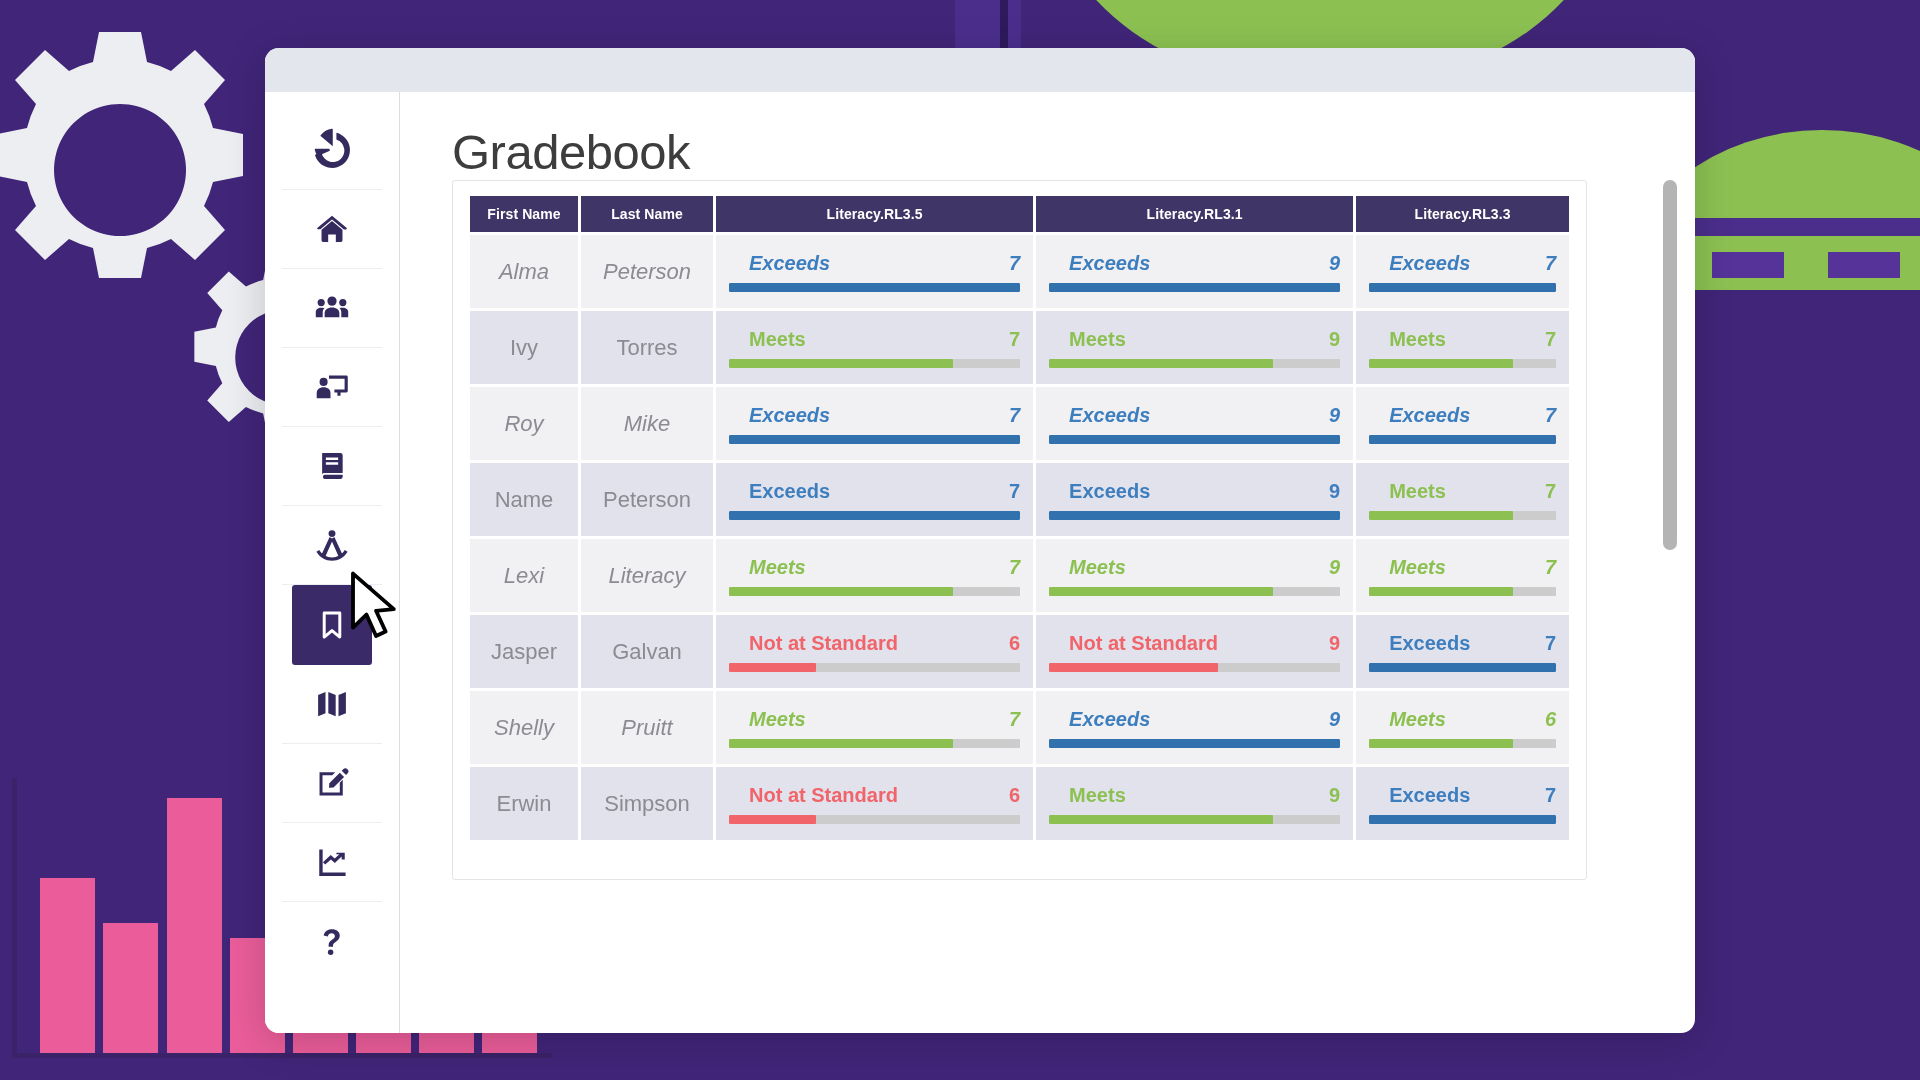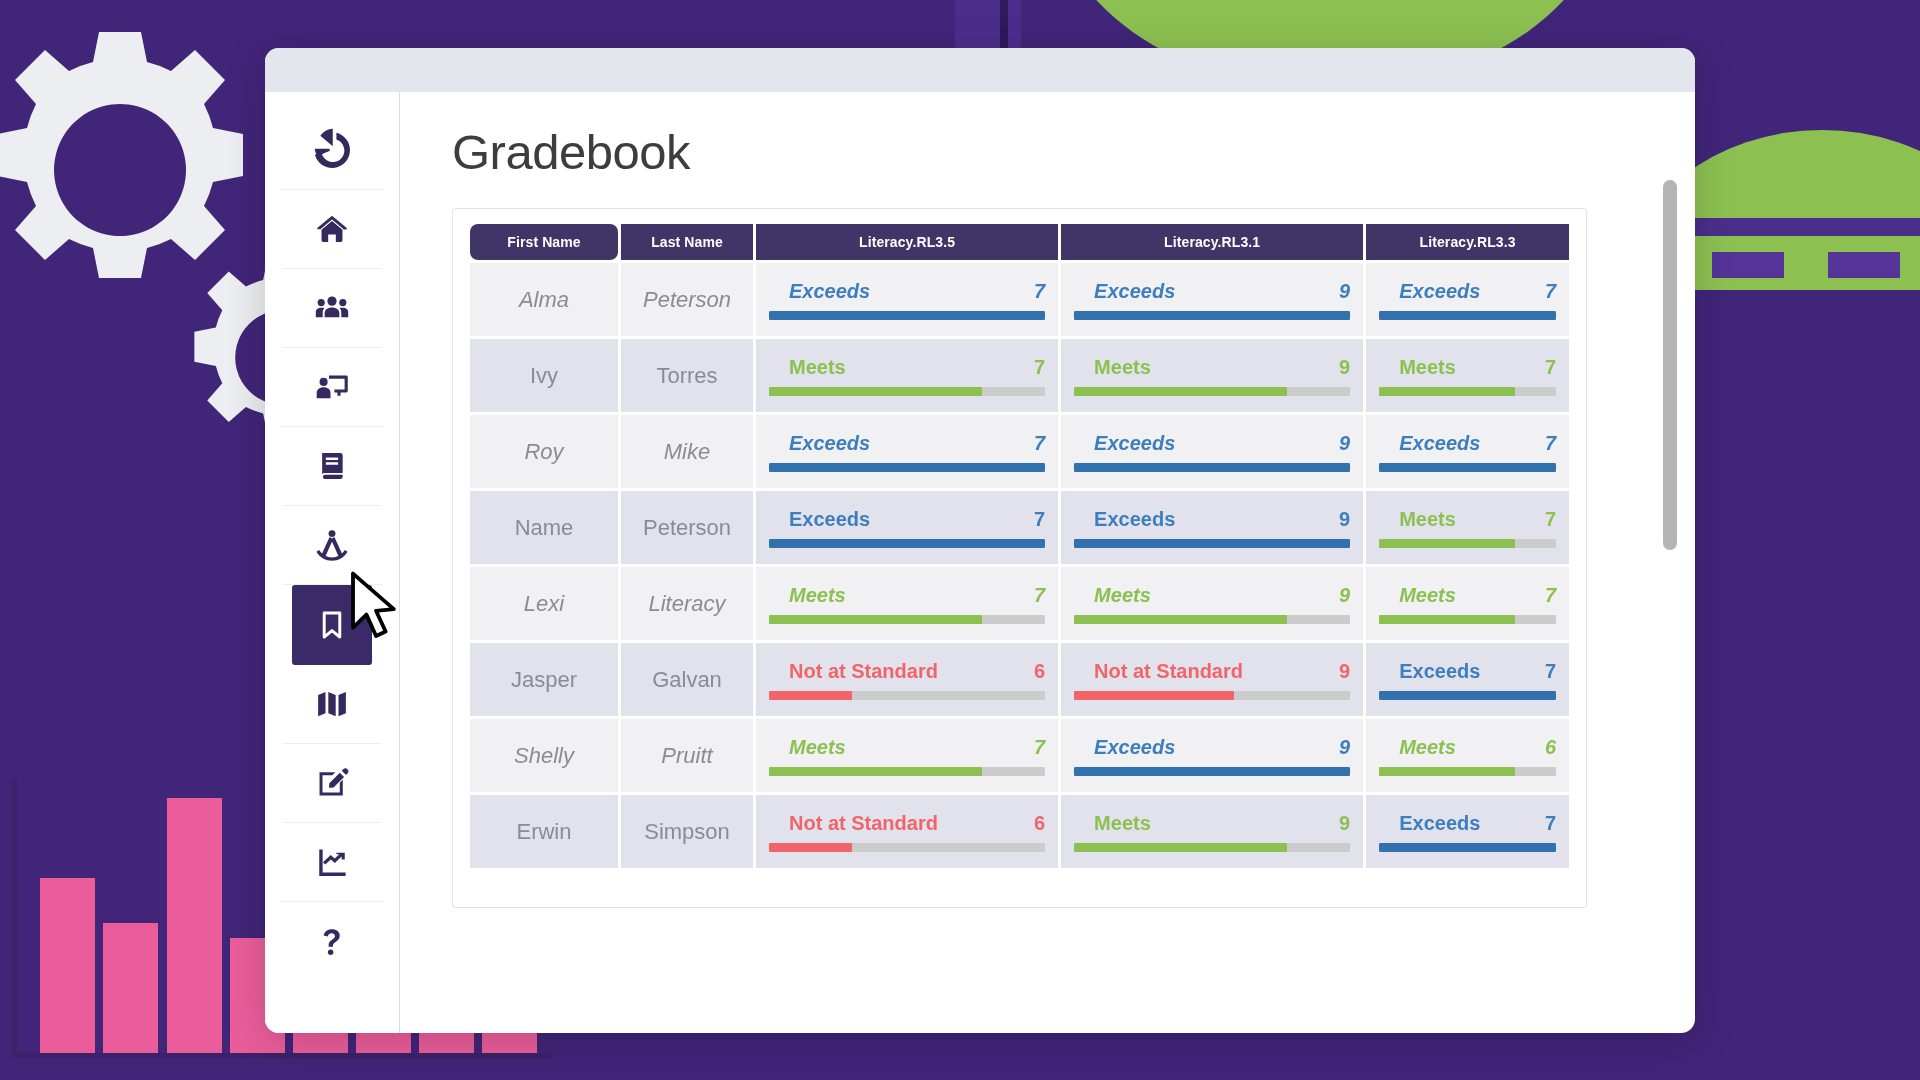--- a/index.html
+++ b/index.html
@@ -70,34 +70,34 @@
     background:#3a2a68; color:#ffffff; border-bottom:none;
     width:80px; height:80px; border-radius:3px;
   }
   .navitem.last { border-bottom:none; }
   .navitem svg { display:block; }
 
   
   .main { flex:1; position:relative; padding:32px 40px 0 52px; }
   .page-title {
     font-size:49px; color:#3d3d3d; font-weight:400;
-    letter-spacing:-.5px; margin-bottom:28px;
+    letter-spacing:-.5px; 
   }
 
   .table-card {
     border:1px solid #e4e4e7; border-radius:3px;
     padding:12px 14px 36px 14px; background:#fff;
     width:1135px;
   }
   table { border-collapse:separate; border-spacing:3px; width:100%; }
   thead th {
     background:#3f3566; color:#fff; font-size:14px; font-weight:bold;
     padding:10px 6px; text-align:center; letter-spacing:.1px;
   }
-  th.c-first { width:148px;border-radius:8px; }
+  th.c-first { width:108px; }
   th.c-last  { width:132px; }
 
   tbody tr.odd  td { background:#f1f1f3;font-style:italic; }
   tbody tr.even td { background:#e2e2ec; }
   tbody td { height:73px; vertical-align:middle; padding:0; }
 
   td.name {
     text-align:center; color:#8b8b93; font-size:22px; font-weight:400;
   }
   td.score { padding:0 13px; }

